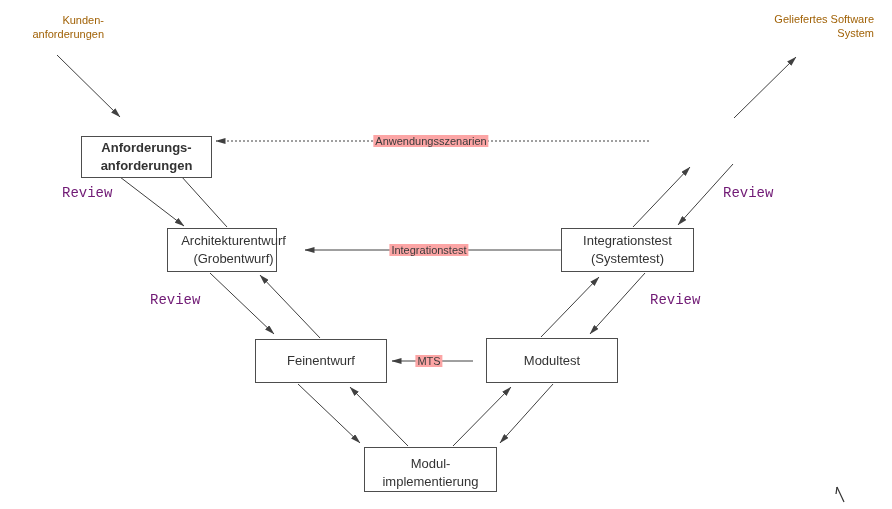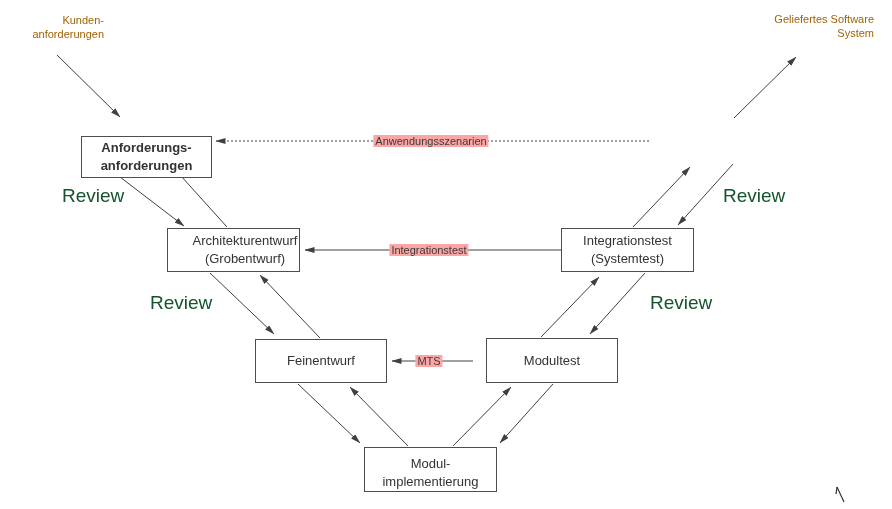--- a/index.html
+++ b/index.html
@@ -28,22 +28,23 @@
   }
   .ext-label {
     position: absolute;
     text-align: right;
     font-size: 11px;
     line-height: 1.3;
     color: #a16207;
   }
   .review {
     position: absolute;
-    font-size: 19px;
-    color: #14532d;
+    font-size: 14px;
+    color: #701a75;
+    font-family: Liberation Mono, monospace;
   }
   .conn-label {
     position: absolute;
     transform: translate(-50%, -50%);
     background: #fca5a5;
     padding: 0 2px;
     font-size: 11px;
     color: #3a3a3a;
     white-space: nowrap;
   }
@@ -86,21 +87,21 @@
       <path d="M837 487 L844 502"></path>
     </g>
   </svg>
 
   <div class="box" style="left:81px; top:136px; width:131px; height:42px;font-weight:bold;">
     <span>Anforderungs-</span>
     <span>anforderungen</span>
   </div>
 
 
-  <div class="box" style="left:167px; top:228px; width:133px; height:44px;padding-left:23px;">
+  <div class="box" style="left:167px; top:228px; width:110px; height:44px;padding-left:23px;">
     <span>Architekturentwurf</span>
     <span>(Grobentwurf)</span>
   </div>
 
   <div class="box" style="left:255px; top:339px; width:132px; height:44px;">
     <span>Feinentwurf</span>
   </div>
 
   <div class="box" style="left:561px; top:228px; width:133px; height:44px;">
     <span>Integrationstest</span>

